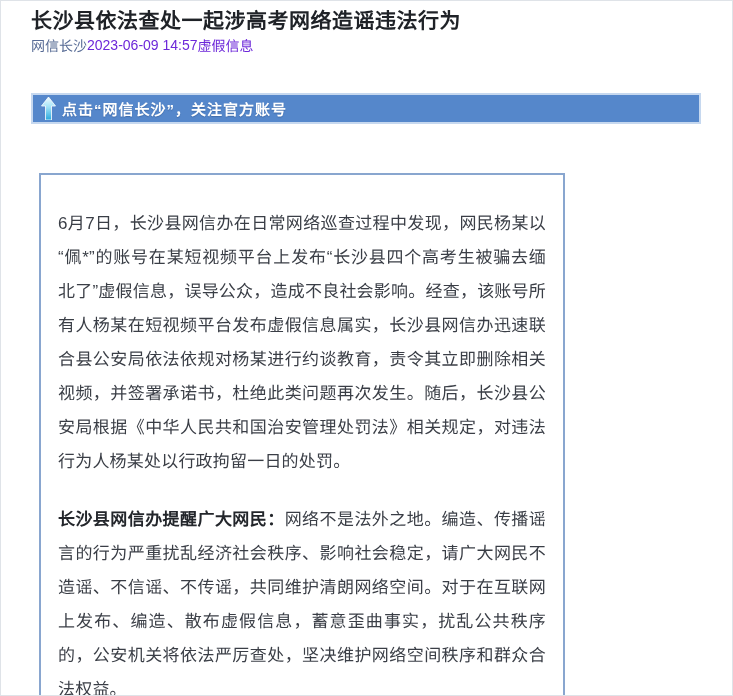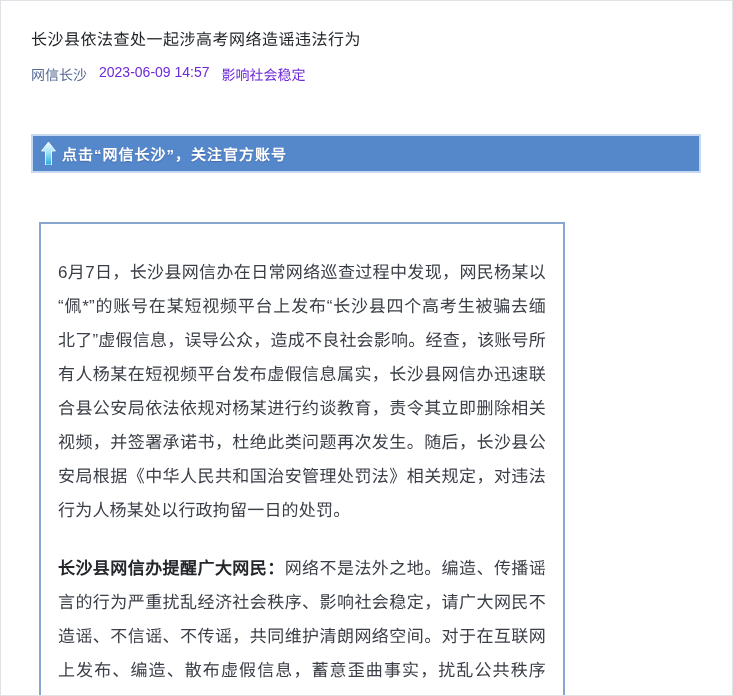--- a/index.html
+++ b/index.html
@@ -13,45 +13,45 @@
     height: 696px;
     background: #ffffff;
     border: 1px solid #dfe3e8;
     overflow: hidden;
     position: relative;
   }
   .content {
     padding: 0 33px 0 30px;
   }
   .page-title {
-    margin-top: 28px;
-    font-size: 16px;
+    margin-top: 6px;
+    font-size: 21px;
     line-height: 1.35;
-    font-weight: 400;
+    font-weight: 700;
     color: #1f2227;
     letter-spacing: 0.5px;
   }
   .byline {
-    margin-top: 13px;
     font-size: 14px;
     display: flex;
-    gap: 12px;
+    align-items: center;
+    gap: 0;
     white-space: nowrap;
   }
   .byline .account {
     color: #576b95;
     cursor: pointer;
   }
   .byline .meta {
     color: #6d28d9;
   }
   .follow-banner {
-    margin-top: 50px;
+    margin-top: 38px;
     width: 670px;
-    height: 39px;
+    height: 31px;
     background: #5587cb;
     border: 2px solid #c6d8ef;
     display: flex;
     align-items: center;
     padding: 0 8px;
     cursor: pointer;
   }
   .follow-banner .arrow {
     width: 15px;
     height: 23px;
@@ -94,21 +94,21 @@
 <body>
 
 <div class="page">
   <div class="content">
 
     <h1 class="page-title">长沙县依法查处一起涉高考网络造谣违法行为</h1>
 
     <div class="byline">
       <span class="account">网信长沙</span>
       <span class="meta">2023-06-09 14:57</span>
-      <span class="meta">影响社会稳定</span>
+      <span class="meta">虚假信息</span>
     </div>
 
     <div class="follow-banner">
       <svg class="arrow" viewBox="0 0 15 23" xmlns="http://www.w3.org/2000/svg" aria-hidden="true">
         <defs>
           <linearGradient id="arrowGrad" x1="0" y1="0" x2="0" y2="1">
             <stop offset="0" stop-color="#f2fcff"></stop>
             <stop offset="0.45" stop-color="#9fe2f7"></stop>
             <stop offset="1" stop-color="#2aa9dd"></stop>
           </linearGradient>

